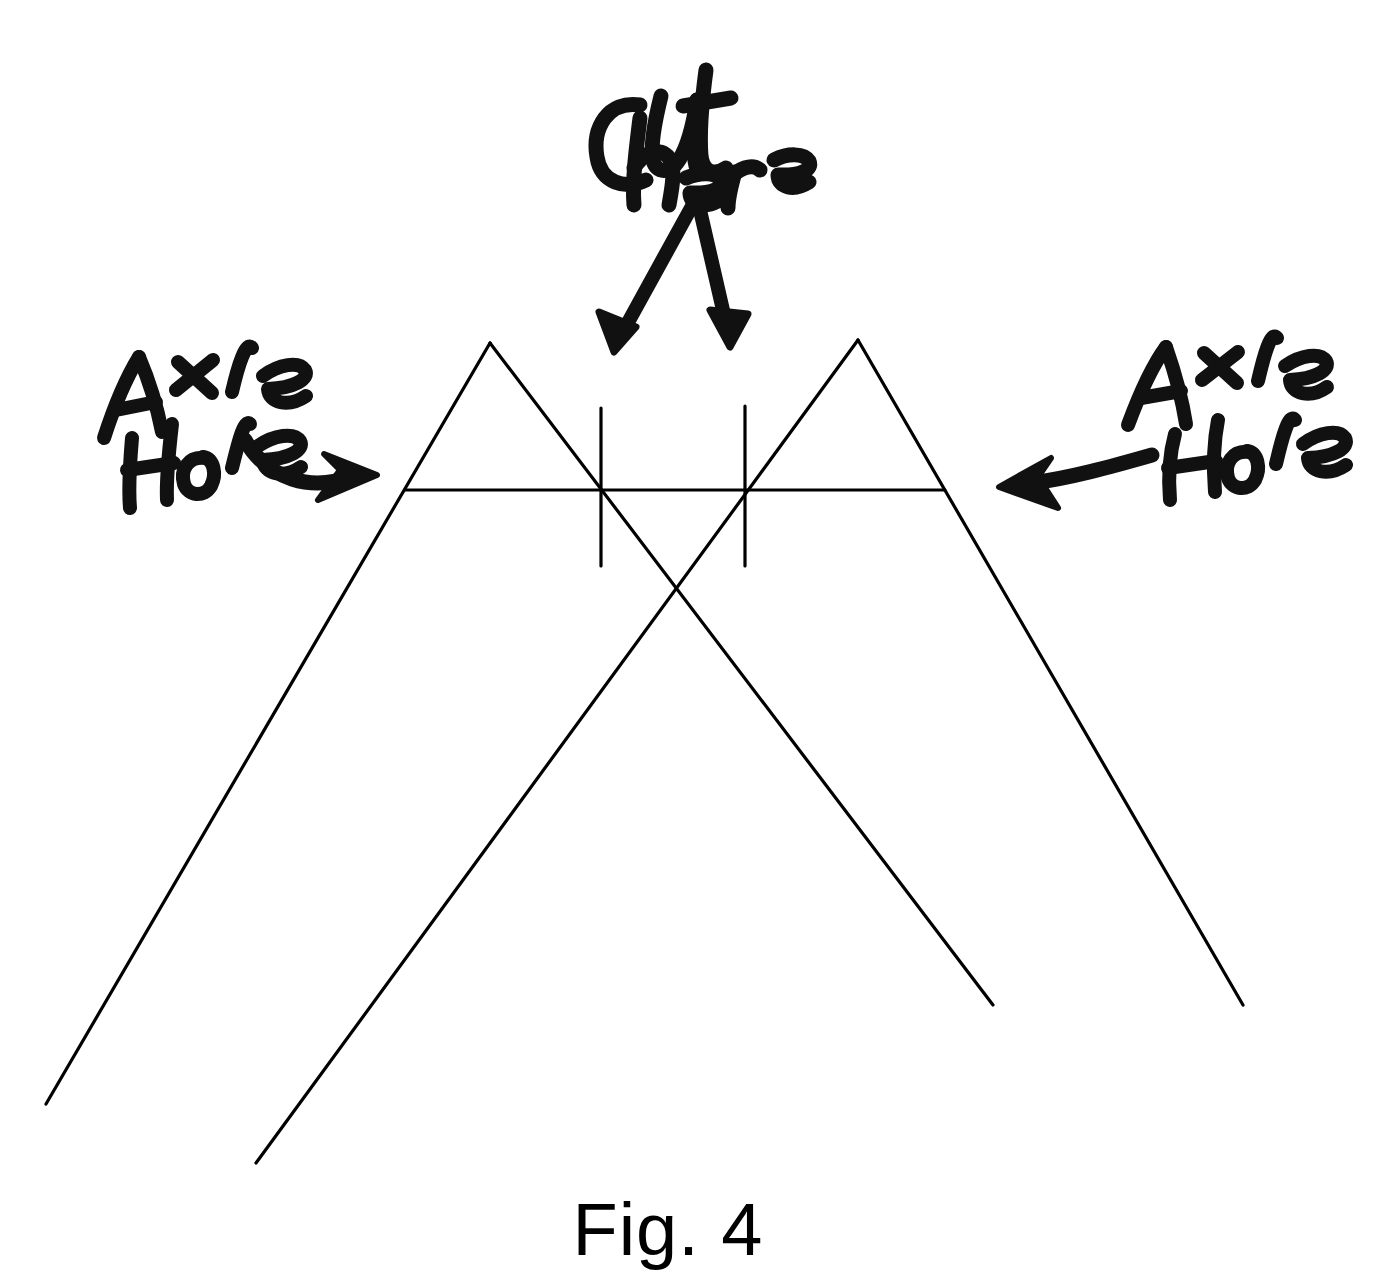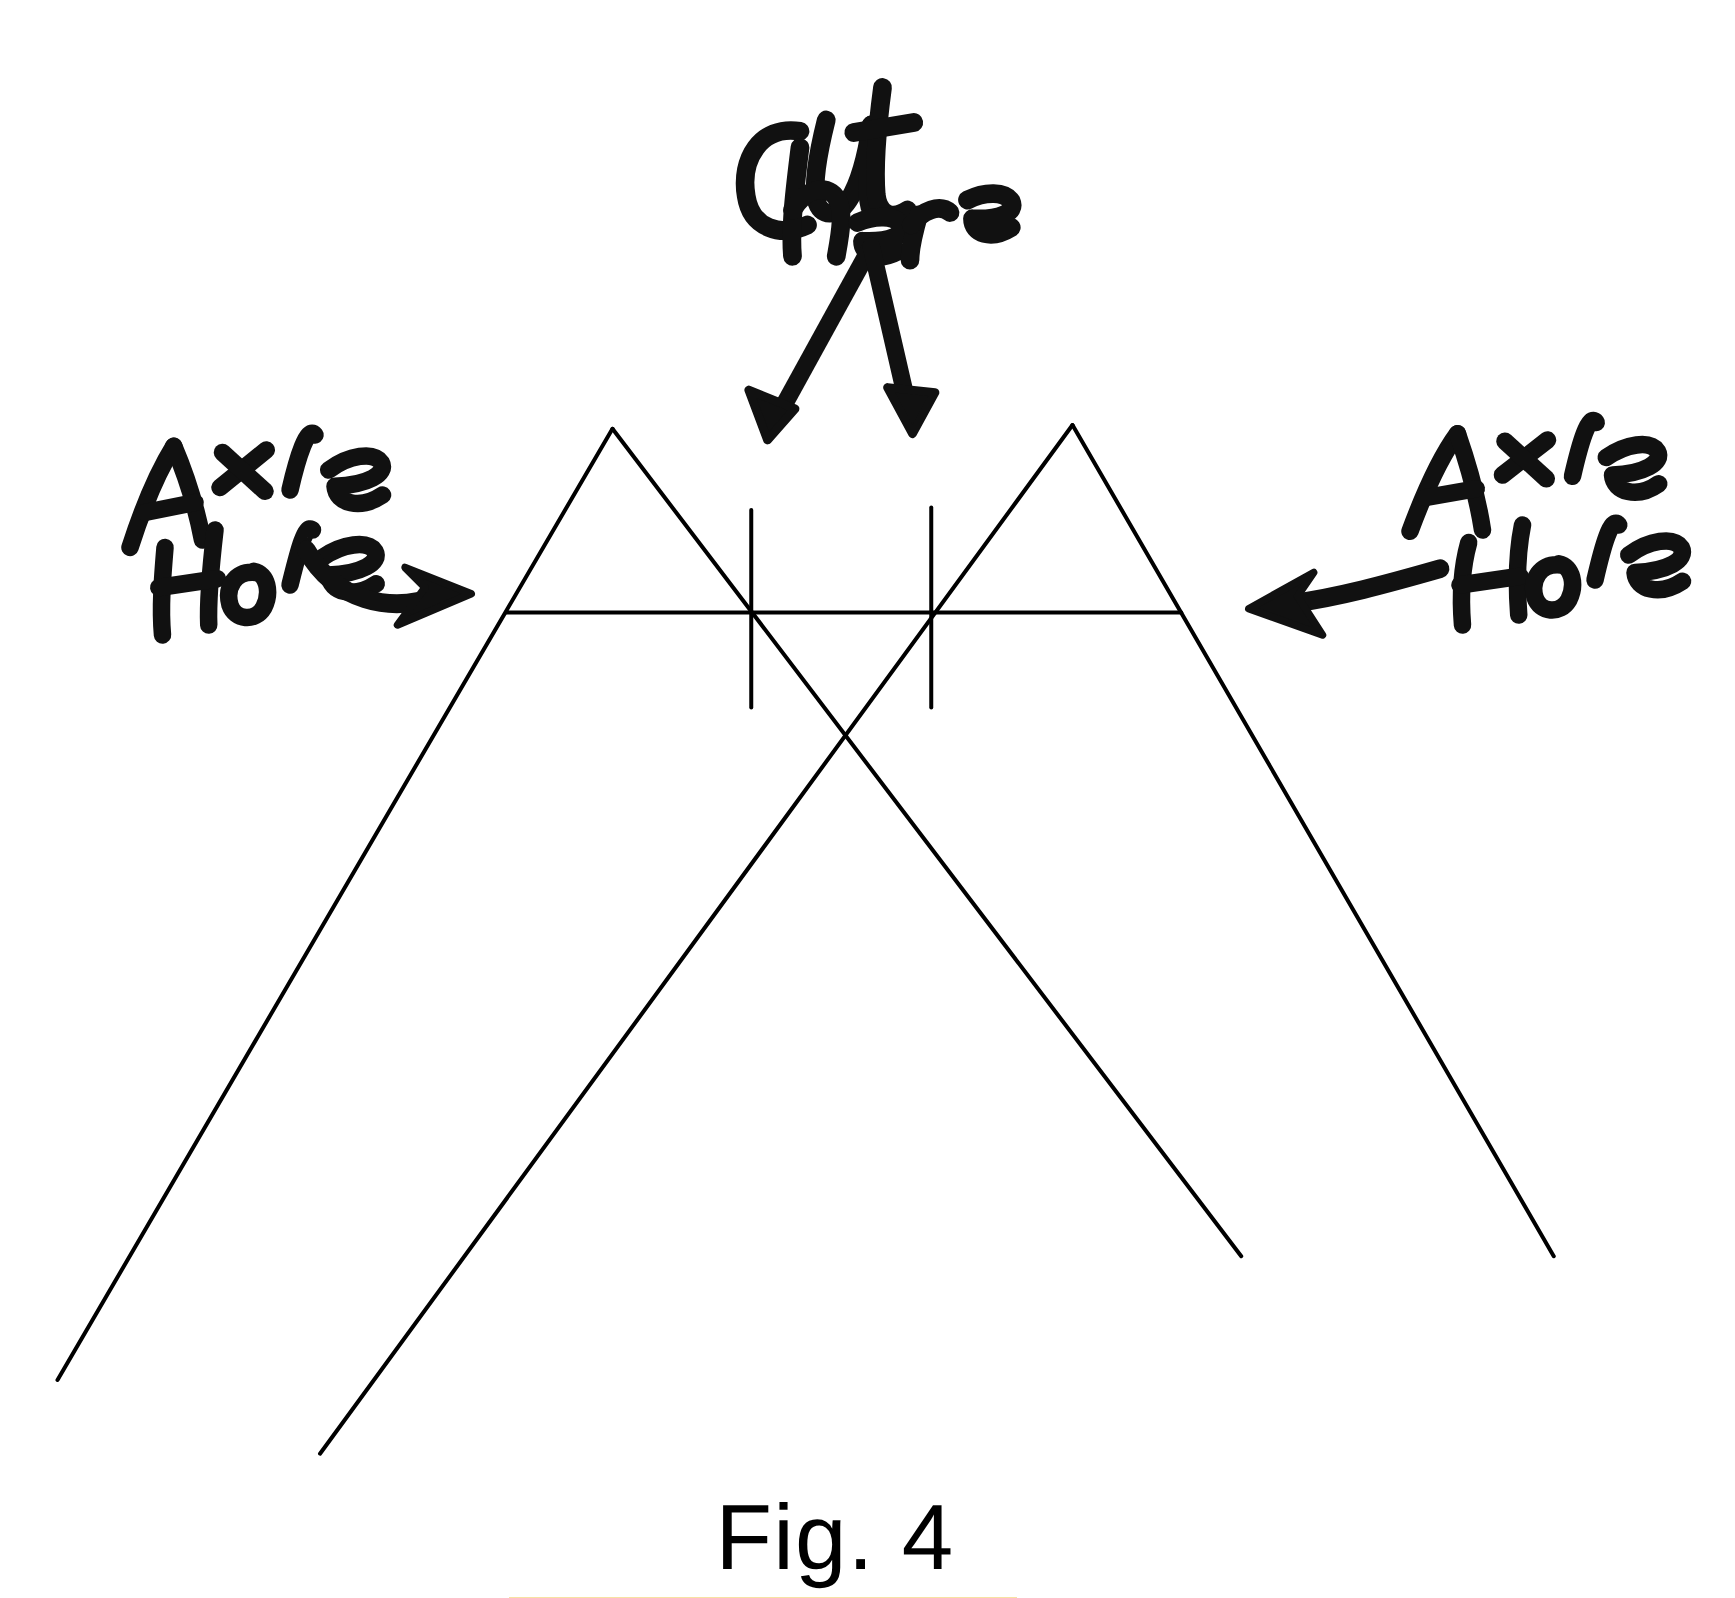--- a/index.html
+++ b/index.html
@@ -13,21 +13,21 @@
     position: relative;
     overflow: hidden;
     font-family: "Liberation Sans", sans-serif;
   }
   #figure-root {
     position: absolute;
     left: 0;
     top: 0;
     width: 1136px;
     height: 1278px;
-    background: #eab308;
+    background: #f9a8d4;
     text-align: center;
   }
   #figure-svg {
     display: block;
     width: 1388px;
     height: 1278px;
   }
   .caption-text {
     font-family: "Liberation Sans", sans-serif;
     font-size: 74px;

